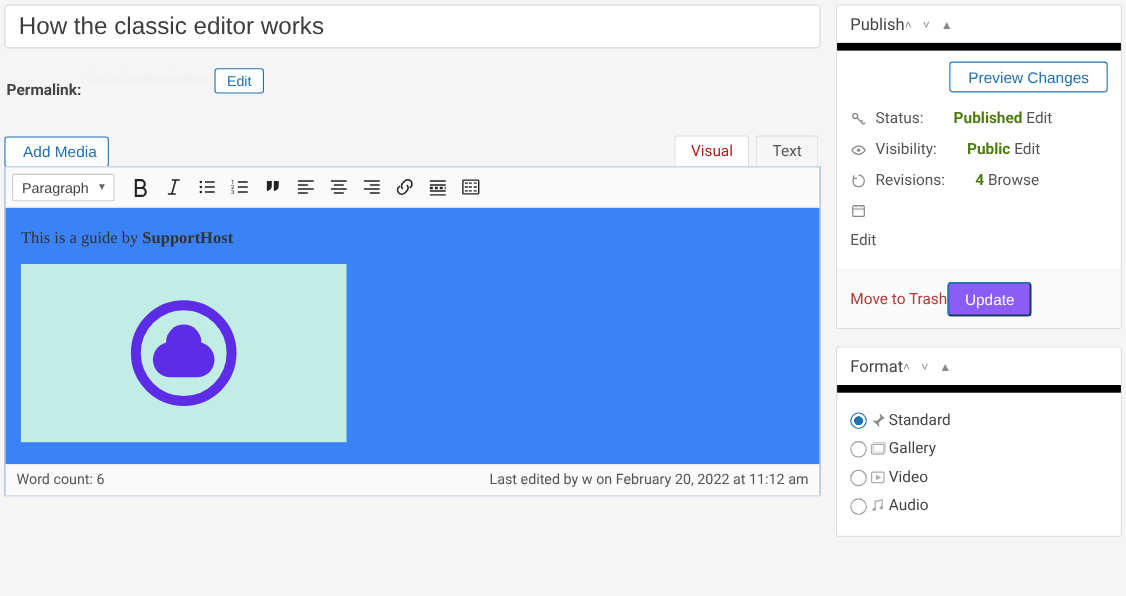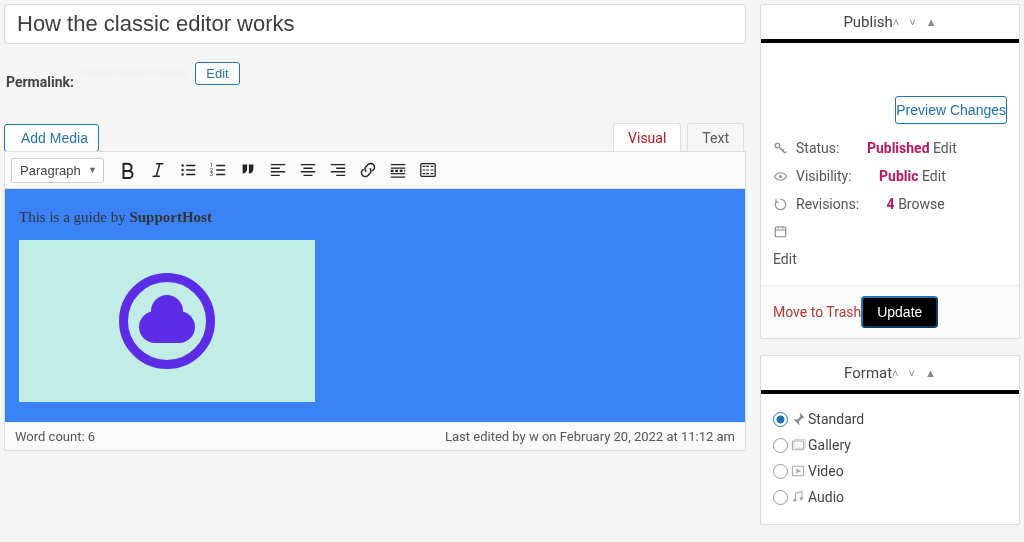--- a/index.html
+++ b/index.html
@@ -40,28 +40,28 @@
   .btn {
     border: 1px solid #2271b1;
     color: #2271b1;
     background: #fff;
     padding: 3px 10px;
     border-radius: 3px;
     font-size: 13px;
     cursor: pointer;
   }
   .btn-primary {
-    background: #000000;
+    background: #8b5cf6;
     color: #fff;
     border-color: #2271b1;
     padding: 6px 14px;
     font-size: 14px;
     border-radius: 4px;
   }
-  .btn-preview { font-size: 14px; padding: 5px 0; margin-top: 43px; }
+  .btn-preview { font-size: 14px; padding: 5px 16px; }
 
   .media-tab-row { display: flex; align-items: flex-end; justify-content: space-between; }
   .add-media-btn {
     display: inline-flex; align-items: center; gap: 6px;
     border: 1px solid #2271b1; color: #2271b1; background: #fff;
     padding: 5px 10px; border-radius: 3px; font-size: 14px; cursor: pointer; margin-top: 24px;
   }
   .tabs { display: flex; gap: 6px; margin-right: 2px; }
   .tab {
     border: 1px solid #ddd; border-bottom: none;
@@ -134,31 +134,31 @@
     padding: 6px 10px; border-top: 1px solid #eee;
     font-size: 13px; color: #555; background: #fafafa;
   }
 
   
   .panel {
     border: 1px solid #ddd; background: #fff; border-radius: 2px;
     font-size: 14px; color: #444;
   }
   .panel-header {
-    display: flex; align-items: center; justify-content: center;
-    padding: 8px 12px; border-bottom: 4px solid #000000;
+    display: flex; align-items: center; justify-content: flex-start;
+    padding: 8px 12px; border-bottom: 7px solid #000000;
     font-size: 15px;
   }
   .panel-header-controls { display: flex; gap: 10px; color: #8a8a8a; }
   .panel-header-controls span { cursor: pointer; font-size: 11px; }
   .panel-body { padding: 10px 12px 12px; }
   .preview-row { display: flex; justify-content: flex-end; margin-bottom: 10px; }
   .meta-line { display: flex; align-items: center; gap: 8px; padding: 6px 0; color: #555; }
   .meta-line svg { width: 15px; height: 15px; color: #888; flex-shrink: 0; }
-  .meta-line b { color: #be185d; font-weight: 700; padding-left: 24px; }
+  .meta-line b { color: #4d7c0f; font-weight: 700; padding-left: 24px; }
   .meta-line .edit-link { color: #555; cursor: pointer; }
   .pub-date-line { flex-wrap: wrap; }
   .pub-edit { padding-left: 0px; }
 
   .panel-footer {
     display: flex; justify-content: flex-start; align-items: center;
     padding: 10px 12px; border-top: 1px solid #eee; background: #fafafa;
   }
   .trash-link { color: #b33a3a; cursor: pointer; font-size: 14px; }
 

